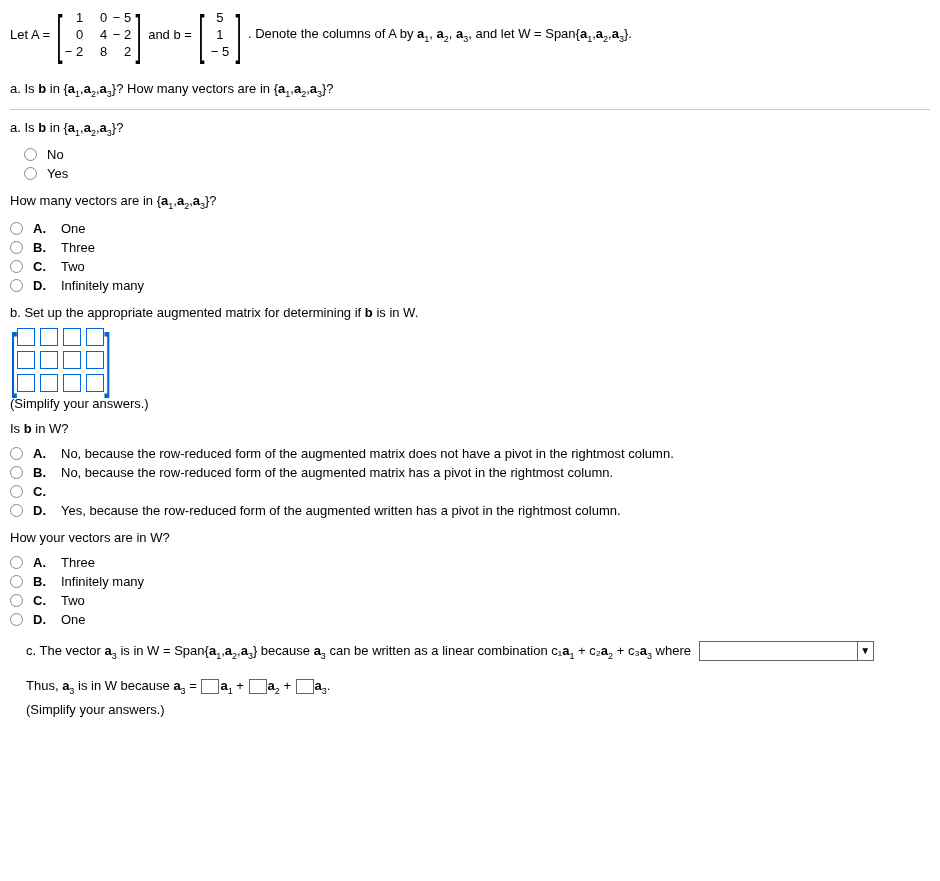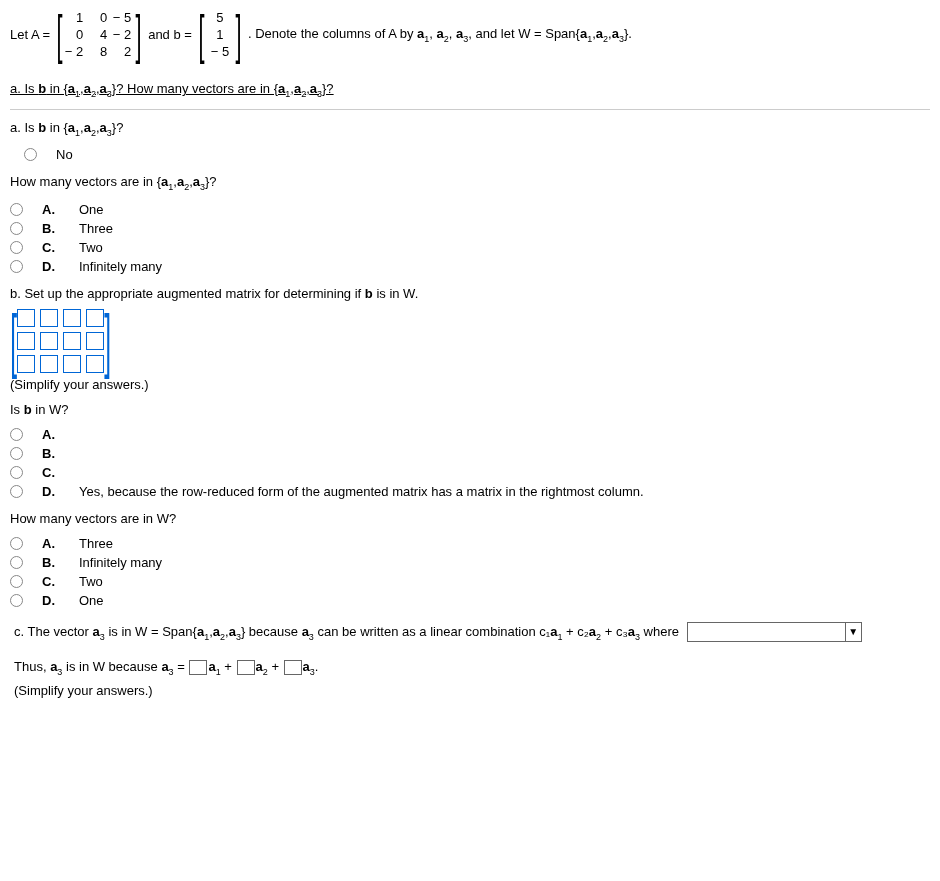--- a/index.html
+++ b/index.html
@@ -32,29 +32,28 @@
     .matrix .rows { display: flex; flex-direction: column; gap: 2px; }
     .matrix .row { display: flex; gap: 0; }
     .matrix .cell { width: 24px; text-align: right; padding-right: 4px; }
     .matrix-b .cell { width: 30px; text-align: center; padding: 0; }
     .sub { font-size: 9px; vertical-align: sub; }
     .bold { font-weight: bold; }
     .questions {
       border-bottom: 1px solid #ccc;
       padding: 6px 0 8px 0;
       margin-bottom: 10px;
-      text-decoration: underline;
     }
     .questions p { margin: 2px 0; }
     .section-label { margin: 7px 0 8px 0; }
     .option-list { margin: 4px 0 10px 0; }
     .option {
       display: flex;
       align-items: center;
-      gap: 19px;
+      gap: 10px;
       padding: 2px 0;
     }
     .radio {
       width: 13px; height: 13px;
       border: 1px solid #888;
       border-radius: 50%;
       flex-shrink: 0;
     }
     .letter { font-weight: bold; width: 18px; }
     .aug-matrix {
@@ -98,21 +97,21 @@
     }
     .dropdown-arrow {
       width: 16px; height: 18px;
       border-left: 1px solid #666;
       display: flex;
       align-items: center;
       justify-content: center;
       font-size: 10px;
     }
     .flow-line {
-      margin: 10px 4px;
+      margin: 10px 16px;
       line-height: 1.8;
     }
   </style>
 </head>
 <body>
 
 <div class="preamble">
   <span>Let A =</span>
   <span class="matrix">
     <span class="bracket-l">[</span>
@@ -159,20 +158,24 @@
 <div class="questions">
   <p>a. Is <span class="bold">b</span> in {<span class="bold">a</span><span class="sub">1</span>,<span class="bold">a</span><span class="sub">2</span>,<span class="bold">a</span><span class="sub">3</span>}? How many vectors are in {<span class="bold">a</span><span class="sub">1</span>,<span class="bold">a</span><span class="sub">2</span>,<span class="bold">a</span><span class="sub">3</span>}?</p>
 </div>
 
 <p class="section-label">a. Is <span class="bold">b</span> in {<span class="bold">a</span><span class="sub">1</span>,<span class="bold">a</span><span class="sub">2</span>,<span class="bold">a</span><span class="sub">3</span>}?</p>
 <div class="option-list" style="padding-left:14px;">
   <div class="option">
       <span class="radio"></span>
       <span>No</span>
     </div>
+  <div class="option">
+      <span class="radio"></span>
+      <span>Yes</span>
+    </div>
 </div>
 
 <p class="section-label">How many vectors are in {<span class="bold">a</span><span class="sub">1</span>,<span class="bold">a</span><span class="sub">2</span>,<span class="bold">a</span><span class="sub">3</span>}?</p>
 <div class="option-list">
   <div class="option">
       <span class="radio"></span>
       <span class="letter">A.</span>
       <span>One</span>
     </div>
   <div class="option">
@@ -217,37 +220,39 @@
   </span>
   <span class="bracket-r">]</span>
 </div>
 <p class="hint">(Simplify your answers.)</p>
 
 <p class="section-label">Is <span class="bold">b</span> in W?</p>
 <div class="option-list">
   <div class="option">
       <span class="radio"></span>
       <span class="letter">A.</span>
+      <span>No, because the row-reduced form of the augmented matrix does not have a pivot in the rightmost column.</span>
     </div>
   <div class="option">
       <span class="radio"></span>
       <span class="letter">B.</span>
+      <span>No, because the row-reduced form of the augmented matrix has a pivot in the rightmost column.</span>
     </div>
   <div class="option">
       <span class="radio"></span>
       <span class="letter">C.</span>
     </div>
   <div class="option">
       <span class="radio"></span>
       <span class="letter">D.</span>
-      <span>Yes, because the row-reduced form of the augmented matrix has a matrix in the rightmost column.</span>
-    </div>
-</div>
-
-<p class="section-label">How many vectors are in W?</p>
+      <span>Yes, because the row-reduced form of the augmented written has a pivot in the rightmost column.</span>
+    </div>
+</div>
+
+<p class="section-label">How your vectors are in W?</p>
 <div class="option-list">
   <div class="option">
       <span class="radio"></span>
       <span class="letter">A.</span>
       <span>Three</span>
     </div>
   <div class="option">
       <span class="radio"></span>
       <span class="letter">B.</span>
       <span>Infinitely many</span>

